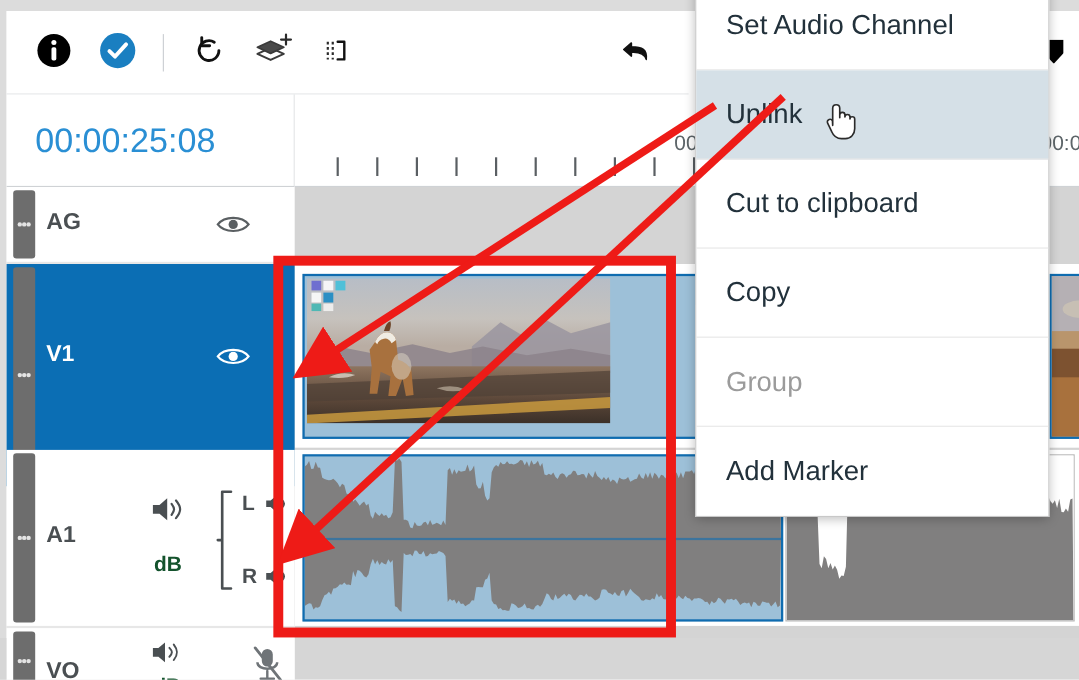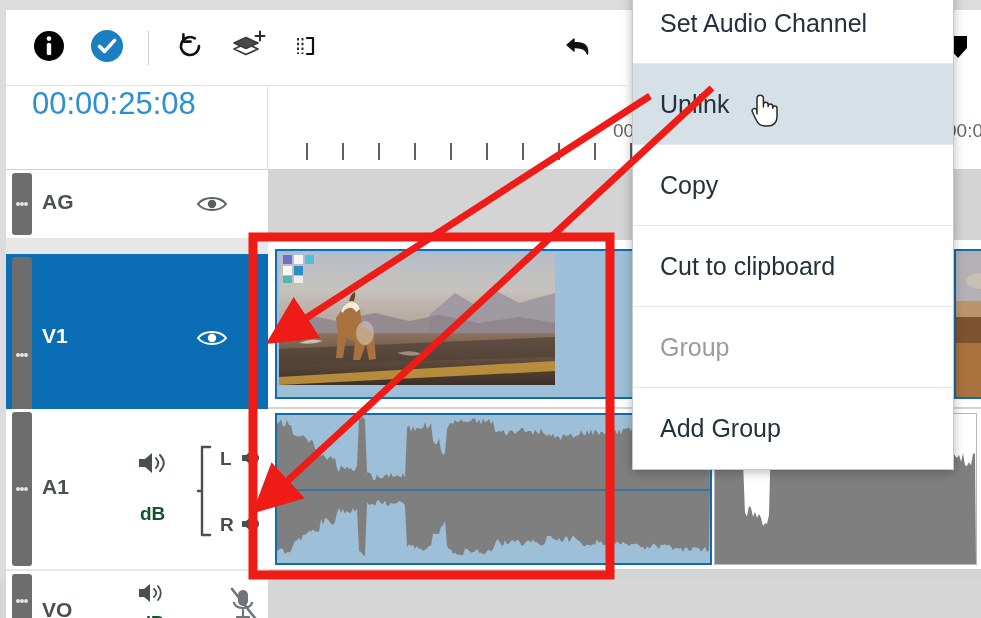--- a/index.html
+++ b/index.html
@@ -22,21 +22,21 @@
   }
   .tb-icons{position:absolute;left:14px;top:0;height:76px;display:flex;align-items:center;gap:0px;}
   .tb-btn{width:58px;height:60px;display:flex;align-items:center;justify-content:center;cursor:pointer;}
   .tb-sep{width:1px;height:34px;background:#c9cdd1;margin:0 12px;}
   .tb-right{position:absolute;right:18px;top:0;height:76px;display:flex;align-items:center;}
 
   
   .tc-panel{
     position:absolute;left:6px;top:86px;width:262px;height:84px;
     background:#fff;border-right:1px solid #dfe1e3;border-bottom:1px solid #cfd2d5;
-    box-sizing:border-box;display:flex;
+    box-sizing:border-box;display:flex;align-items:center;
   }
   .tc-text{
     font-size:31px;color:#2a8fd4;letter-spacing:0px;margin-left:26px;font-weight:400;
   }
 
   
   .ruler{
     position:absolute;left:268px;top:86px;width:713px;height:84px;
     background:#ffffff;border-bottom:1px solid #cfd2d5;box-sizing:border-box;overflow:hidden;
   }
@@ -217,21 +217,21 @@
         </div>
       <div class="trk-name" style="top:20px;">AG</div>
       <div class="eye" style="left:190px;top:24px;">
         <svg width="32" height="20" viewBox="0 0 32 20">
           <path d="M2 10 C8 2 24 2 30 10 C24 18 8 18 2 10 Z" fill="none" stroke="#5a5f62" stroke-width="2"></path>
           <circle cx="16" cy="10" r="4.2" fill="#5a5f62"></circle>
         </svg>
       </div>
     </div>
 
-    <div class="trk-hdr sel" style="top:84px;height:202px;">
+    <div class="trk-hdr sel" style="top:70px;height:202px;">
       <div class="grip">
           <i></i>
           <i></i>
           <i></i>
         </div>
       <div class="trk-name" style="top:70px;">V1</div>
       <div class="eye" style="left:190px;top:74px;">
         <svg width="32" height="20" viewBox="0 0 32 20">
           <path d="M2 10 C8 2 24 2 30 10 C24 18 8 18 2 10 Z" fill="none" stroke="#ffffff" stroke-width="2"></path>
           <circle cx="16" cy="10" r="4.2" fill="#ffffff"></circle>
@@ -405,24 +405,24 @@
 
     <div class="trk-lane lane-bg-light" style="top:401px;height:60px;"></div>
 
   </div>
 
   <div class="playhead-head" style="left:949px;top:36px;"></div>
 
   <div class="ctx" id="ctxmenu">
       <div class="ctx-item">Set Audio Channel</div>
       <div class="ctx-item hl">Unlink</div>
+      <div class="ctx-item">Cut to clipboard</div>
       <div class="ctx-item">Copy</div>
-      <div class="ctx-item">Cut to clipboard</div>
       <div class="ctx-item dis">Group</div>
-      <div class="ctx-item">Add Group</div>
+      <div class="ctx-item">Add Marker</div>
     </div>
 
   <svg class="anno" viewBox="0 0 981 618">
     <defs>
       <marker id="ah" markerWidth="7" markerHeight="7" refX="1.2" refY="3.5" orient="auto">
         <path d="M0,0 L7,3.5 L0,7 z" fill="#ee1b17"></path>
       </marker>
     </defs>
     <rect x="253" y="237" width="357" height="338" fill="none" stroke="#ee1b17" stroke-width="9"></rect>
     <line x1="650" y1="96" x2="300" y2="322" stroke="#ee1b17" stroke-width="7" marker-end="url(#ah)"></line>

